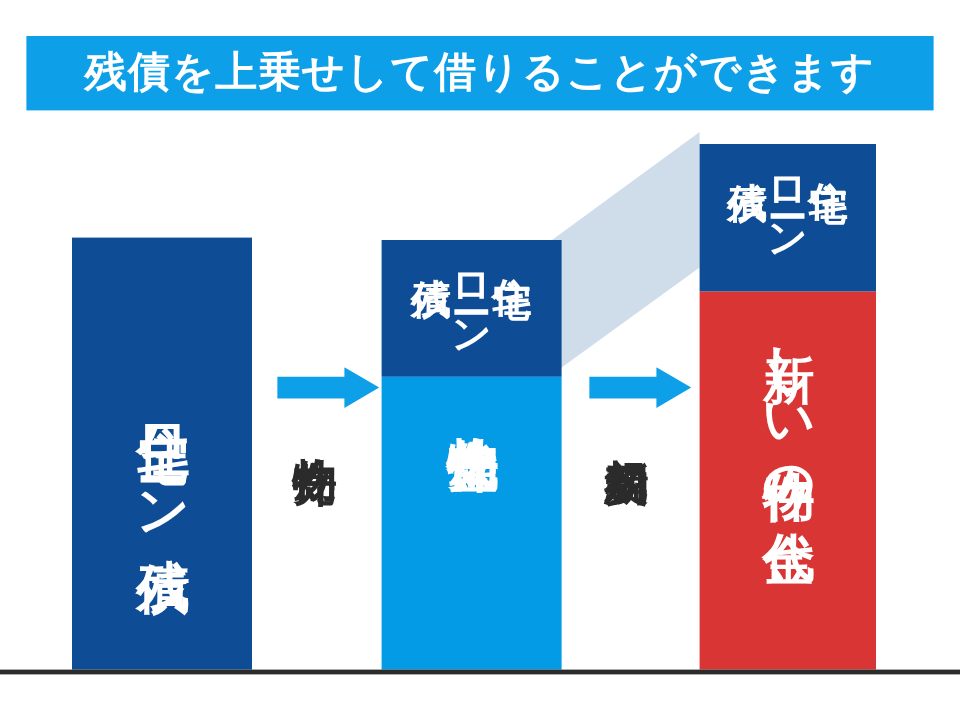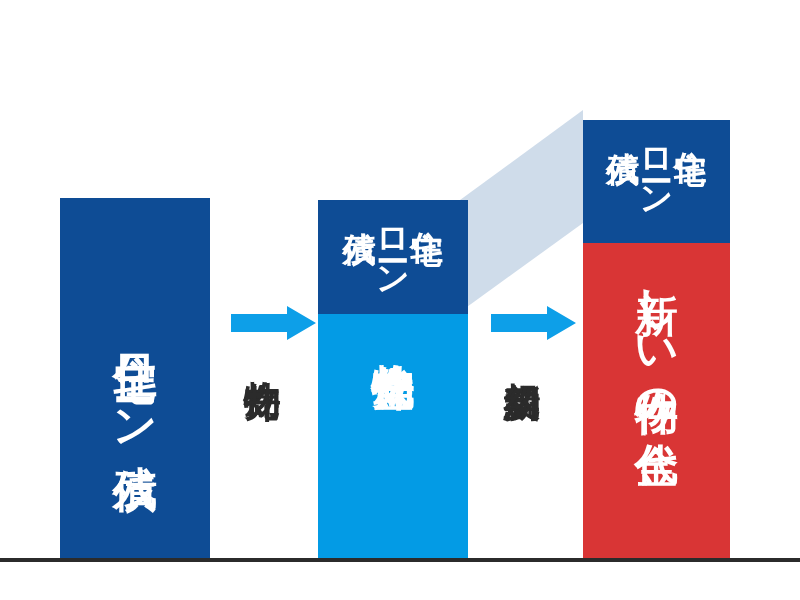--- a/index.html
+++ b/index.html
@@ -125,20 +125,23 @@
     text-orientation: upright;
     white-space: nowrap;
     letter-spacing: 1px;
   }
 </style>
 </head>
 <body>
 
 <div id="stage">
 
+  <div class="title-banner">
+    <span class="title-text">残債を上乗せして借りることができます</span>
+  </div>
 
   <div class="connector">
     <svg viewBox="0 0 132 220" preserveAspectRatio="none">
       <polygon points="0,90 123,0 123,113 0,202" fill="#CFDCEA"></polygon>
     </svg>
   </div>
 
   <div class="seg seg-dark" style="left:60px; top:198px; width:150px; height:360px;">
     <div class="vtext bar1-text">
       <span class="vcol">住宅ローン残債</span>

